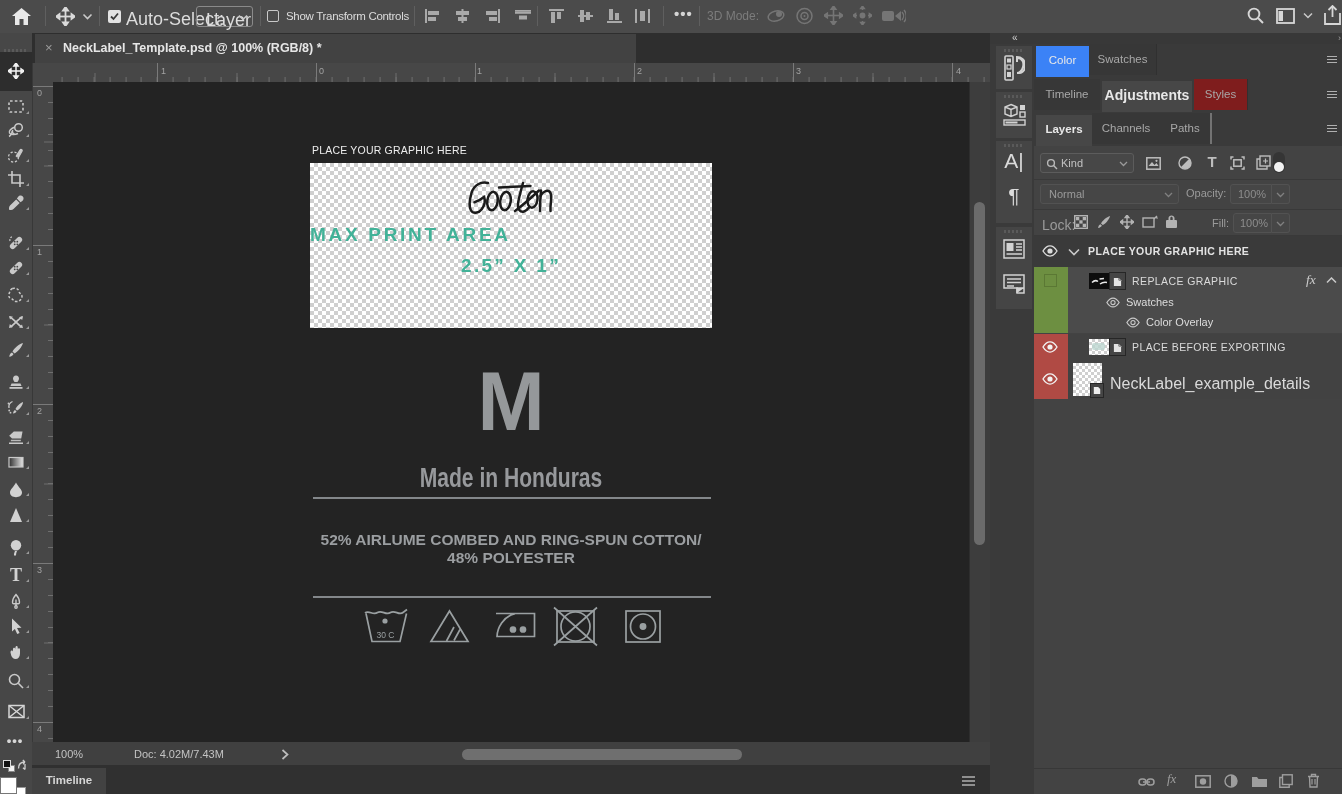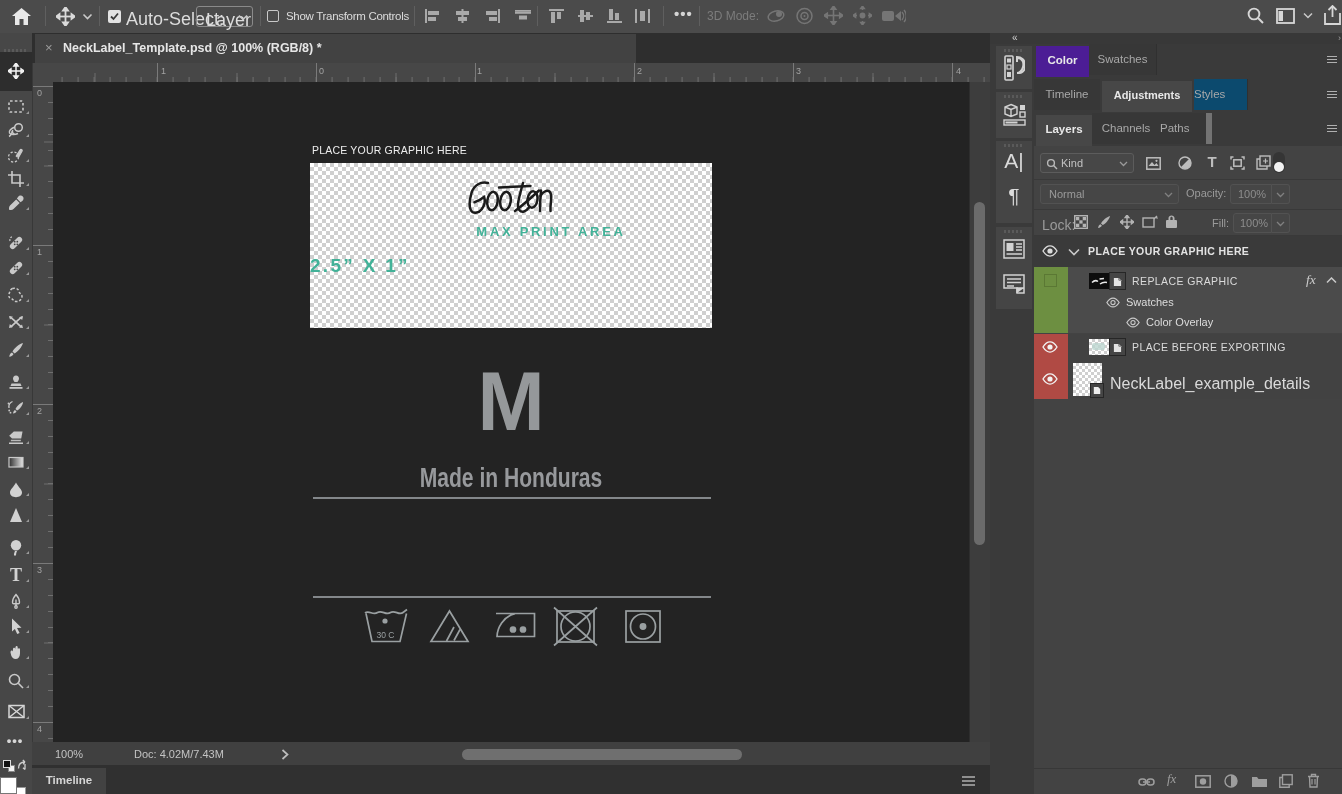--- a/index.html
+++ b/index.html
@@ -463,26 +463,27 @@
         <ellipse cx="27.5" cy="25" rx="5.2" ry="9.2" transform="rotate(8 27.5 25)"></ellipse>
         <ellipse cx="40.5" cy="25" rx="5.2" ry="9.2" transform="rotate(8 40.5 25)"></ellipse>
         <path d="M58 7 C56 14 53.5 23 53 28 C52.5 33 55 36.5 59 35.5 C61 35 62.5 33.5 64 31.5"></path>
         <path d="M34 11.5 L65.5 10"></path>
         <ellipse cx="67.5" cy="23.5" rx="5" ry="8.2" transform="rotate(8 67.5 23.5)"></ellipse>
         <path d="M50 35 C57 30 68 20 74 14.5"></path>
         <path d="M76 14.5 C75.5 20 75 28 75 35"></path>
         <path d="M75.5 20 C77.5 16 82 13.5 84.5 15.5 C86.5 17.5 86.5 21 86 25 C85.5 29 85.3 32 85.5 35"></path>
       </g>
     </svg>
-    <div class="abs" style="left:0;top:61px;width:482px;text-align:center;color:#42b298;font-size:13px;font-weight:bold;letter-spacing:2.7px">MAX PRINT AREA</div>
-    <div class="abs" style="left:0;top:92px;width:402px;text-align:left;color:#42b298;font-size:19px;font-weight:bold;letter-spacing:2.3px">2.5” X 1”</div>
+    <div class="abs" style="left:0;top:61px;width:482px;color:#42b298;font-size:19px;font-weight:bold;letter-spacing:2.7px">MAX PRINT AREA</div>
+    <div class="abs" style="left:0;top:92px;width:402px;text-align:center;color:#42b298;font-size:19px;font-weight:bold;letter-spacing:2.3px">2.5” X 1”</div>
   </div>
   <div class="cvtxt" style="top:353px;font-size:84px;font-weight:bold;color:#95989a;transform:scaleX(0.96)">M</div>
   <div class="cvtxt" style="top:463px;font-size:27px;font-weight:bold;color:#97999c;transform:scaleX(0.78)">Made in Honduras</div>
   <div class="abs" style="left:313px;top:497px;width:398px;height:2px;background:#83878a"></div>
+  <div class="cvtxt" style="top:531px;font-size:15.5px;font-weight:bold;color:#9b9ea1">52% AIRLUME COMBED AND RING-SPUN COTTON/<br>48% POLYESTER</div>
   <div class="abs" style="left:313px;top:596px;width:398px;height:2px;background:#83878a"></div>
 
   <svg class="abs" style="left:360px;top:605px" width="305" height="42" viewBox="0 0 305 42">
     <g fill="none" stroke="#9aa0a2" stroke-width="1.7">
 
       <path d="M5 8 C9 4.5 13 11 17.5 7.5 C22 4.5 26 11 30.5 7.5 C35 4.5 39 11 43 7.5 L47 4.5"></path>
       <path d="M6 8.5 L12 36.5 L40 36.5 L46.5 8.5"></path>
       <circle cx="25" cy="16" r="2.6" fill="#9aa0a2" stroke="none"></circle>
         <text x="25.5" y="33" font-size="8.5" fill="#9aa0a2" stroke="none" text-anchor="middle" font-family="Liberation Sans, sans-serif">30 C</text>
 
@@ -564,36 +565,36 @@
       <svg class="abs" style="left:7px;top:47px" width="22" height="22" viewBox="0 0 22 22">
           <g stroke="#d2d2d2" fill="none" stroke-width="1.5">
             <path d="M1 1 L21 1 L21 19 L14 19 L14 14 L1 14 Z"></path>
             <path d="M14 19 L14 14 L21 14" fill="#d2d2d2"></path>
             <path d="M4 5 L18 5 M4 8.5 L18 8.5 M4 12 L11 12" stroke-width="1.3"></path>
           </g>
         </svg>
     </div>
 
     <div class="abs" style="left:44px;top:11px;width:308px;height:33px;background:#3a3a3a">
-      <div class="abs" style="left:2px;top:2px;width:53px;height:31px;background:#4c1d95;color:#e8e8e8;font-size:11.5px;font-weight:bold;text-align:center;line-height:29px">Color</div>
+      <div class="abs" style="left:2px;top:2px;width:53px;height:31px;background:#3b82f6;color:#e8e8e8;font-size:11.5px;font-weight:normal;text-align:center;line-height:29px">Color</div>
       <div class="abs" style="left:55px;top:0;width:68px;height:31px;color:#a8a8a8;font-size:11.5px;text-align:center;line-height:31px;background:#373737;border-right:1px solid #303030">Swatches</div>
       <div class="abs" style="right:5px;top:12px;width:10px;height:1.4px;background:#b0b0b0;box-shadow:0 3px #b0b0b0,0 6px #b0b0b0"></div>
     </div>
 
     <div class="abs" style="left:44px;top:46px;width:308px;height:33px;background:#3a3a3a">
       <div class="abs" style="left:0px;top:0;width:66px;height:31px;color:#a8a8a8;font-size:11.5px;text-align:center;line-height:31px;background:#373737">Timeline</div>
-      <div class="abs" style="left:68px;top:2px;width:90px;height:31px;background:#474747;color:#e8e8e8;font-size:11px;font-weight:bold;text-align:center;line-height:29px">Adjustments</div>
-      <div class="abs" style="left:160px;top:0;width:54px;height:31px;color:#a8a8a8;font-size:11.5px;line-height:31px;background:#0c4a6e;border-right:1px solid #303030">Styles</div>
+      <div class="abs" style="left:68px;top:2px;width:90px;height:31px;background:#474747;color:#e8e8e8;font-size:14px;font-weight:bold;text-align:center;line-height:29px">Adjustments</div>
+      <div class="abs" style="left:160px;top:0;width:54px;height:31px;color:#a8a8a8;font-size:11.5px;text-align:center;line-height:31px;background:#7f1d1d;border-right:1px solid #303030">Styles</div>
       <div class="abs" style="right:5px;top:12px;width:10px;height:1.4px;background:#b0b0b0;box-shadow:0 3px #b0b0b0,0 6px #b0b0b0"></div>
     </div>
 
     <div class="abs" style="left:44px;top:80px;width:308px;height:33px;background:#3a3a3a">
       <div class="abs" style="left:2px;top:2px;width:56px;height:31px;background:#474747;color:#e8e8e8;font-size:11.5px;font-weight:bold;text-align:center;line-height:29px">Layers</div>
       <div class="abs" style="left:58px;top:0;width:68px;height:31px;color:#a8a8a8;font-size:11.5px;text-align:center;line-height:31px;background:#373737">Channels</div>
-      <div class="abs" style="left:126px;top:0;width:52px;height:31px;color:#a8a8a8;font-size:11.5px;line-height:31px;background:#373737;border-right:6px solid #737373">Paths</div>
+      <div class="abs" style="left:126px;top:0;width:52px;height:31px;color:#a8a8a8;font-size:11.5px;text-align:center;line-height:31px;background:#373737;border-right:2px solid #737373">Paths</div>
       <div class="abs" style="right:5px;top:12px;width:10px;height:1.4px;background:#b0b0b0;box-shadow:0 3px #b0b0b0,0 6px #b0b0b0"></div>
     </div>
 
     <div class="abs" style="left:44px;top:113px;width:308px;height:648px;background:#434343">
       
       <div class="abs" style="left:6px;top:7px;width:94px;height:20px;background:#474747;border:1px solid #5c5c5c;border-radius:3px">
         <svg class="abs" style="left:5px;top:4px" width="12" height="12" viewBox="0 0 12 12">
             <circle cx="5" cy="5" r="3.4" stroke="#b9b9b9" stroke-width="1.4" fill="none"></circle>
             <line x1="7.6" y1="7.6" x2="11" y2="11" stroke="#b9b9b9" stroke-width="1.4"></line>
           </svg>

